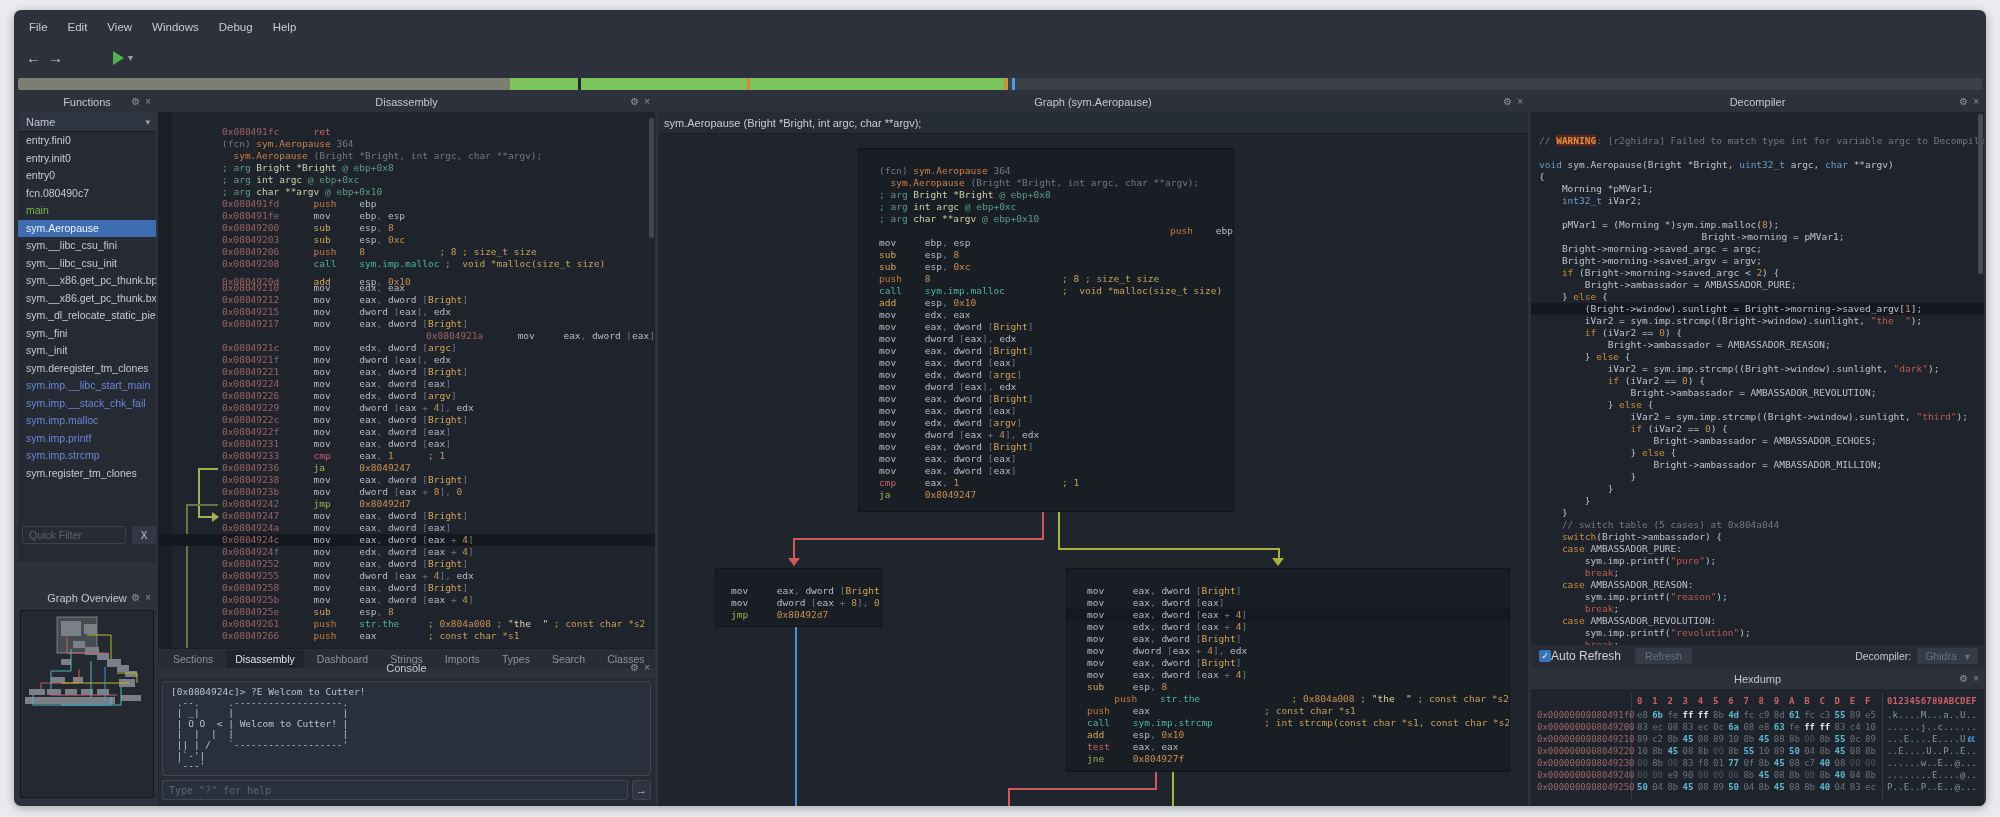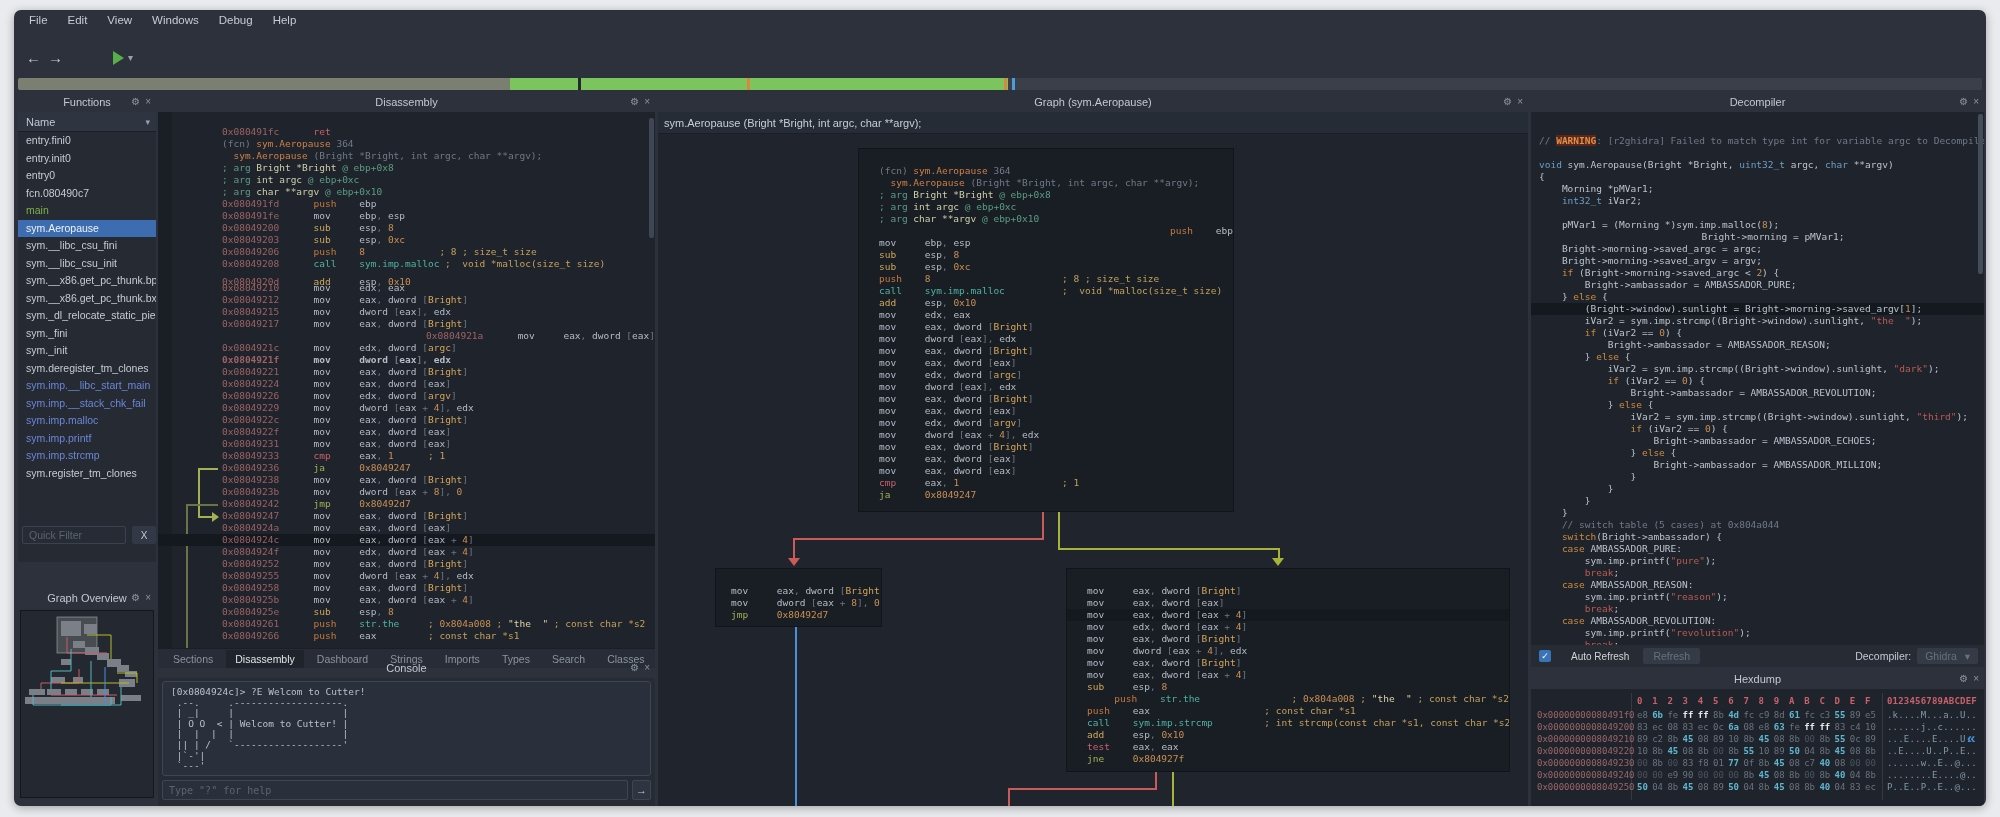--- a/index.html
+++ b/index.html
@@ -1,21 +1,21 @@
 <!DOCTYPE html>
 <html style="--sel: #3d6db0; --impblue: #6b87d8; --maingreen: #7cb349; --edgetrue: #a8b339; --edgefalse: #cc5a5a; --edgeuncond: #4a90d9;"><head>
 <meta charset="utf-8">
 <style>
   html,body{margin:0;padding:0;width:2000px;height:817px;background:#e9ebee;overflow:hidden;
     font-family:"Liberation Sans","DejaVu Sans",sans-serif;}
   #app{position:absolute;left:14px;top:10px;width:1972px;height:796px;background:#2c313c;
     border-radius:7px;box-shadow:0 2px 10px rgba(0,0,0,.3);overflow:hidden;}
   .abs{position:absolute;}
   
-  #menubar{left:0;top:0;width:100%;height:34px;display:flex;padding-left:6px;gap:2px;}
+  #menubar{left:0;top:0;width:100%;height:34px;display:flex;align-items:center;padding-left:6px;gap:2px;}
   .menu-item{color:#c6cbd4;font-size:11.5px;padding:4px 9px;border-radius:3px;}
   #toolbar{left:0;top:34px;width:100%;height:32px;}
   .nav-arrow{color:#c6cbd4;font-size:15px;font-weight:bold;top:5px;}
   #play-btn{left:99px;top:7px;width:0;height:0;border-left:11px solid #56b04a;border-top:7px solid transparent;border-bottom:7px solid transparent;}
   #play-caret{left:114px;top:8px;color:#9aa1ac;font-size:10px;}
   #omnibar{left:124px;top:7px;width:1192px;height:18px;background:#21262e;border:1px solid #171b22;border-radius:3px;
     color:#c6cbd4;font-size:11px;padding:0 0 0 14px;box-sizing:border-box;outline:none;}
   #omnibar::placeholder{color:#5c6471;}
   
   #navbar{left:4px;top:68px;width:1964px;height:12px;background:#3a3f4a;border-radius:2px;overflow:hidden;}
@@ -85,21 +85,21 @@
   .edge.blu{background:var(--edgeuncond,#4a90d9);}
   .arrowhead{position:absolute;width:0;height:0;border-left:6px solid transparent;border-right:6px solid transparent;}
   .arrowhead.red{border-top:8px solid var(--edgefalse,#cc5a5a);}
   .arrowhead.grn{border-top:8px solid var(--edgetrue,#a8b339);}
   
   #dec-content{left:1517px;top:102px;width:453px;height:533px;}
   #dec-scroll{position:absolute;right:1px;top:2px;width:5px;height:160px;background:#454d5a;border-radius:2px;}
   #dec-bar{left:1517px;top:635px;width:453px;height:22px;background:#262b34;display:flex;align-items:center;}
   #dec-check{width:12px;height:12px;background:#3875b8;border-radius:2px;margin-left:8px;color:#fff;font-size:9px;
     display:flex;align-items:center;justify-content:center;}
-  #dec-bar .ar-lbl{color:#cfd3da;font-size:10px;margin-left:20px;}
+  #dec-bar .ar-lbl{color:#cfd3da;font-size:12px;margin-left:0;}
   #dec-refresh{margin-left:14px;background:#343b47;color:#68707e;font-size:10.5px;padding:2px 10px;border-radius:2px;}
   #dec-right{margin-left:auto;display:flex;align-items:center;margin-right:6px;gap:6px;}
   #dec-right .eng-lbl{color:#c3c8d2;font-size:10.5px;}
   #dec-select{background:#343b47;color:#68707e;font-size:10.5px;padding:2px 8px;border-radius:2px;display:flex;gap:8px;align-items:center;}
   
   #hex-content{left:1517px;top:679px;width:453px;height:117px;}
   .hexrow{position:absolute;left:0;height:12px;white-space:pre;font-family:"DejaVu Sans Mono",monospace;font-size:9px;line-height:12px;}
   .hx-addr{position:absolute;left:6px;color:#9d6565;}
   .hx-b{position:absolute;width:16px;}
   .hx-ascii{position:absolute;left:356px;color:#7f98a8;letter-spacing:0.2px;}
@@ -254,21 +254,21 @@
         <div class="cl" style="top: 122px; padding-left: 64px;"><span class="sg-a">0x08049203</span><span class="sg-d">      </span><span class="sg-s">sub     </span><span class="sg-r">esp</span><span class="sg-d">, </span><span class="sg-n">0xc</span></div>
         <div class="cl" style="top: 134px; padding-left: 64px;"><span class="sg-a">0x08049206</span><span class="sg-d">      </span><span class="sg-p">push    </span><span class="sg-n">8</span><span class="sg-d">             </span><span class="sg-k">; 8 ; size_t size</span></div>
         <div class="cl" style="top: 146px; padding-left: 64px;"><span class="sg-a">0x08049208</span><span class="sg-d">      </span><span class="sg-c">call    </span><span class="sg-i">sym.imp.malloc</span><span class="sg-d"> </span><span class="sg-k">;  void *malloc(size_t size)</span></div>
         <div class="cl" style="top: 164px; padding-left: 64px;"><span class="sg-a">0x0804920d</span><span class="sg-d">      </span><span class="sg-s">add     </span><span class="sg-r">esp</span><span class="sg-d">, </span><span class="sg-n">0x10</span></div>
         <div class="cl" style="top: 170px; padding-left: 64px;"><span class="sg-a">0x08049210</span><span class="sg-d">      </span><span class="sg-m">mov     </span><span class="sg-r">edx</span><span class="sg-d">, </span><span class="sg-r">eax</span></div>
         <div class="cl" style="top: 182px; padding-left: 64px;"><span class="sg-a">0x08049212</span><span class="sg-d">      </span><span class="sg-m">mov     </span><span class="sg-r">eax</span><span class="sg-d">, </span><span class="sg-r">dword </span><span class="sg-d">[</span><span class="sg-l">Bright</span><span class="sg-d">]</span></div>
         <div class="cl" style="top: 194px; padding-left: 64px;"><span class="sg-a">0x08049215</span><span class="sg-d">      </span><span class="sg-m">mov     </span><span class="sg-r">dword </span><span class="sg-d">[</span><span class="sg-r">eax</span><span class="sg-d">], </span><span class="sg-r">edx</span></div>
         <div class="cl" style="top: 206px; padding-left: 64px;"><span class="sg-a">0x08049217</span><span class="sg-d">      </span><span class="sg-m">mov     </span><span class="sg-r">eax</span><span class="sg-d">, </span><span class="sg-r">dword </span><span class="sg-d">[</span><span class="sg-l">Bright</span><span class="sg-d">]</span></div>
         <div class="cl" style="top: 218px; padding-left: 64px; text-align: right;"><span class="sg-a">0x0804921a</span><span class="sg-d">      </span><span class="sg-m">mov     </span><span class="sg-r">eax</span><span class="sg-d">, </span><span class="sg-r">dword </span><span class="sg-d">[</span><span class="sg-r">eax</span><span class="sg-d">]</span></div>
         <div class="cl" style="top: 230px; padding-left: 64px;"><span class="sg-a">0x0804921c</span><span class="sg-d">      </span><span class="sg-m">mov     </span><span class="sg-r">edx</span><span class="sg-d">, </span><span class="sg-r">dword </span><span class="sg-d">[</span><span class="sg-l">argc</span><span class="sg-d">]</span></div>
-        <div class="cl" style="top: 242px; padding-left: 64px; font-weight: bold;"><span class="sg-a">0x0804921f</span><span class="sg-d">      </span><span class="sg-m">mov     </span><span class="sg-r">dword </span><span class="sg-d">[</span><span class="sg-r">eax</span><span class="sg-d">], </span><span class="sg-r">edx</span></div>
+        <div class="cl" style="top: 242px; padding-left: 64px;"><span class="sg-a">0x0804921f</span><span class="sg-d">      </span><span class="sg-m">mov     </span><span class="sg-r">dword </span><span class="sg-d">[</span><span class="sg-r">eax</span><span class="sg-d">], </span><span class="sg-r">edx</span></div>
         <div class="cl" style="top: 254px; padding-left: 64px;"><span class="sg-a">0x08049221</span><span class="sg-d">      </span><span class="sg-m">mov     </span><span class="sg-r">eax</span><span class="sg-d">, </span><span class="sg-r">dword </span><span class="sg-d">[</span><span class="sg-l">Bright</span><span class="sg-d">]</span></div>
         <div class="cl" style="top: 266px; padding-left: 64px;"><span class="sg-a">0x08049224</span><span class="sg-d">      </span><span class="sg-m">mov     </span><span class="sg-r">eax</span><span class="sg-d">, </span><span class="sg-r">dword </span><span class="sg-d">[</span><span class="sg-r">eax</span><span class="sg-d">]</span></div>
         <div class="cl" style="top: 278px; padding-left: 64px;"><span class="sg-a">0x08049226</span><span class="sg-d">      </span><span class="sg-m">mov     </span><span class="sg-r">edx</span><span class="sg-d">, </span><span class="sg-r">dword </span><span class="sg-d">[</span><span class="sg-l">argv</span><span class="sg-d">]</span></div>
         <div class="cl" style="top: 290px; padding-left: 64px;"><span class="sg-a">0x08049229</span><span class="sg-d">      </span><span class="sg-m">mov     </span><span class="sg-r">dword </span><span class="sg-d">[</span><span class="sg-r">eax</span><span class="sg-d"> + </span><span class="sg-n">4</span><span class="sg-d">], </span><span class="sg-r">edx</span></div>
         <div class="cl" style="top: 302px; padding-left: 64px;"><span class="sg-a">0x0804922c</span><span class="sg-d">      </span><span class="sg-m">mov     </span><span class="sg-r">eax</span><span class="sg-d">, </span><span class="sg-r">dword </span><span class="sg-d">[</span><span class="sg-l">Bright</span><span class="sg-d">]</span></div>
         <div class="cl" style="top: 314px; padding-left: 64px;"><span class="sg-a">0x0804922f</span><span class="sg-d">      </span><span class="sg-m">mov     </span><span class="sg-r">eax</span><span class="sg-d">, </span><span class="sg-r">dword </span><span class="sg-d">[</span><span class="sg-r">eax</span><span class="sg-d">]</span></div>
         <div class="cl" style="top: 326px; padding-left: 64px;"><span class="sg-a">0x08049231</span><span class="sg-d">      </span><span class="sg-m">mov     </span><span class="sg-r">eax</span><span class="sg-d">, </span><span class="sg-r">dword </span><span class="sg-d">[</span><span class="sg-r">eax</span><span class="sg-d">]</span></div>
         <div class="cl" style="top: 338px; padding-left: 64px;"><span class="sg-a">0x08049233</span><span class="sg-d">      </span><span class="sg-x">cmp     </span><span class="sg-r">eax</span><span class="sg-d">, </span><span class="sg-n">1</span><span class="sg-d">      </span><span class="sg-k">; 1</span></div>
         <div class="cl" style="top: 350px; padding-left: 64px;"><span class="sg-a">0x08049236</span><span class="sg-d">      </span><span class="sg-j">ja      </span><span class="sg-n">0x8049247</span></div>
         <div class="cl" style="top: 362px; padding-left: 64px;"><span class="sg-a">0x08049238</span><span class="sg-d">      </span><span class="sg-m">mov     </span><span class="sg-r">eax</span><span class="sg-d">, </span><span class="sg-r">dword </span><span class="sg-d">[</span><span class="sg-l">Bright</span><span class="sg-d">]</span></div>

